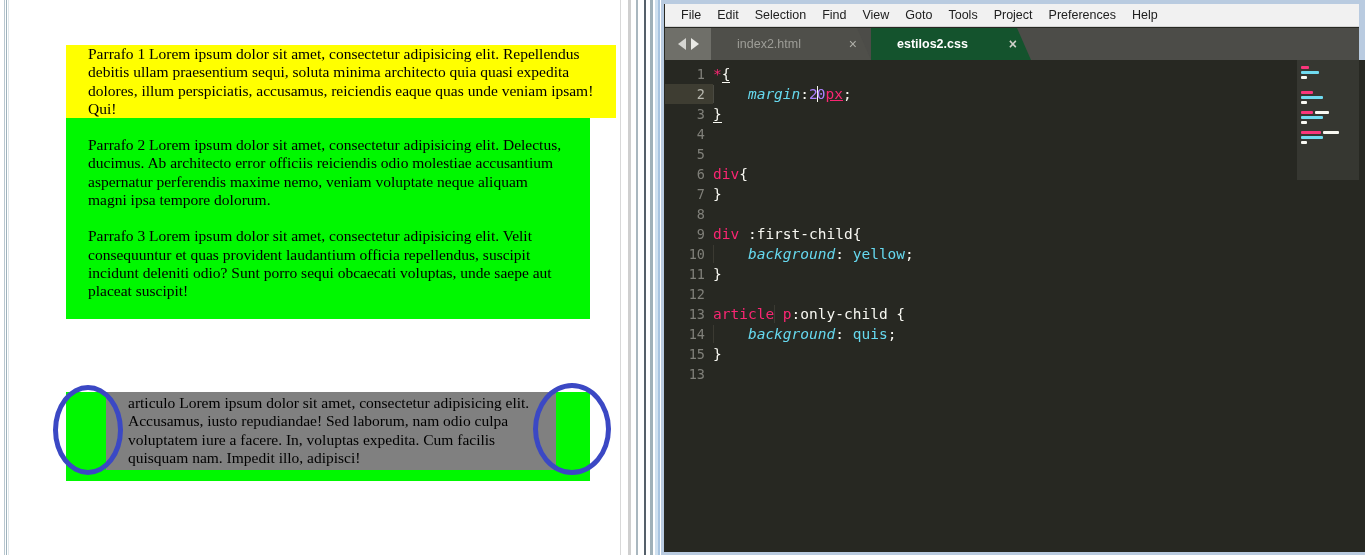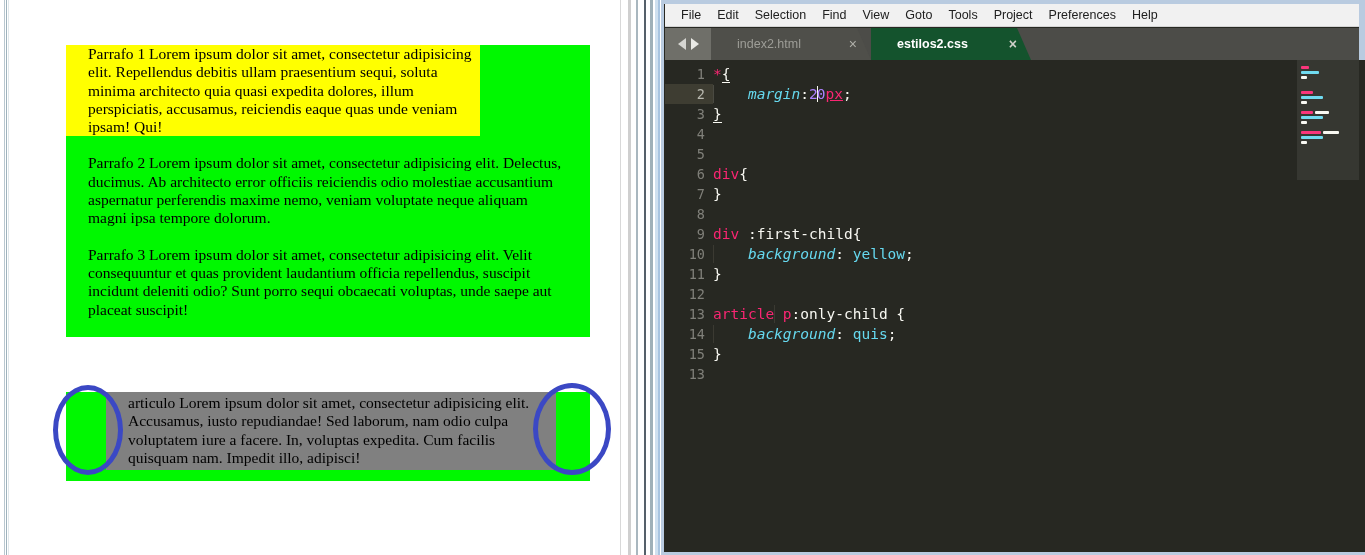--- a/index.html
+++ b/index.html
@@ -37,21 +37,21 @@
   }
   .doc-para {
     font-family: "Liberation Serif", serif;
     font-size: 15.5px;
     line-height: 18.3px;
     color: #000;
     margin: 0 0 18px 0;
     padding: 0 0 0 22px;
     width: 502px;
   }
-  .doc-para.first { background: #ffff00; padding-right: 4px; width: 414px; }
+  .doc-para.first { background: #ffff00; padding-right: 4px; width: 550px; }
   .doc-para.last { margin-bottom: 0; }
 
   
   .doc-article {
     position: absolute; left: 66px; top: 392px;
     width: 524px; height: 89px;
     background: #00f800;
   }
   .article-para {
     position: absolute; left: 40px; top: 0px;

